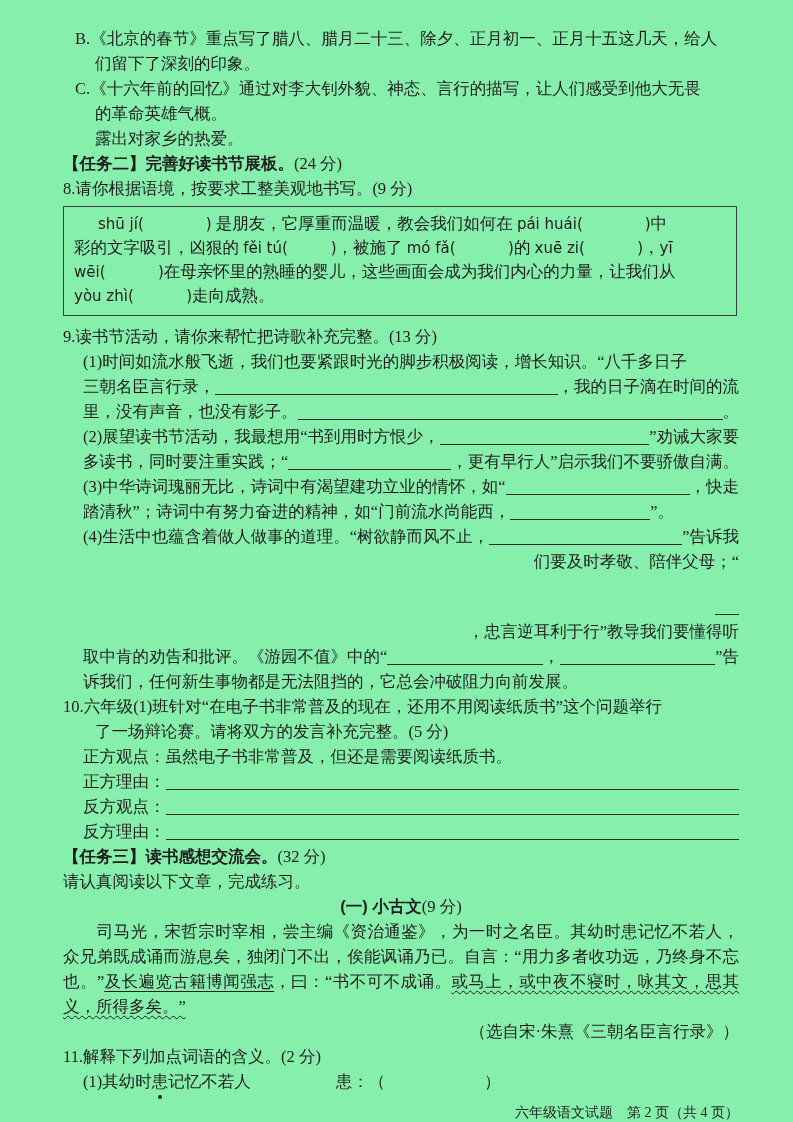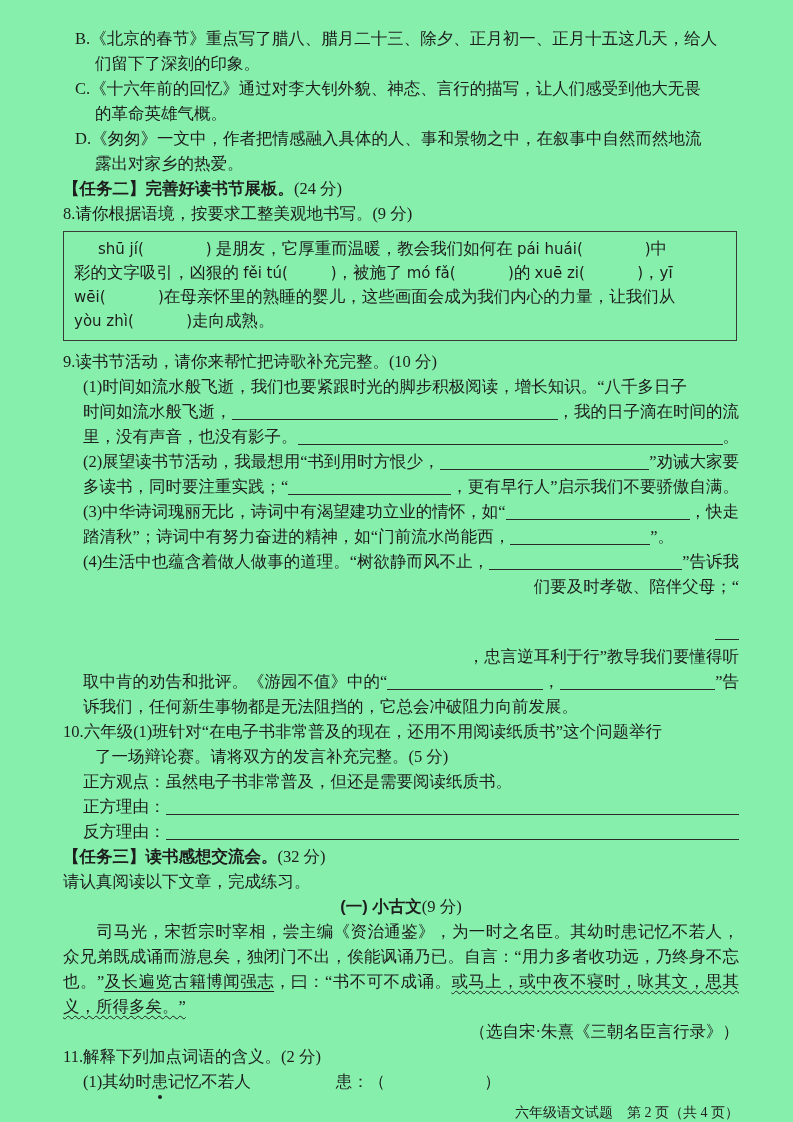--- a/index.html
+++ b/index.html
@@ -81,23 +81,20 @@
       </div>
       <div class="line" style="padding-left: 32px;">
         <span class="tok">们留下了深刻的印象。</span>
       </div>
       <div class="line" style="padding-left: 12px;">
         <span class="tok">C.《十六年前的回忆》通过对李大钊外貌、神态、言行的描写，让人们感受到他大无畏</span>
       </div>
       <div class="line" style="padding-left: 32px;">
         <span class="tok">的革命英雄气概。</span>
       </div>
-      <div class="line" style="padding-left: 12px;">
-        <span class="tok">D.《匆匆》一文中，作者把情感融入具体的人、事和景物之中，在叙事中自然而然地流</span>
-      </div>
       <div class="line" style="padding-left: 32px;">
         <span class="tok">露出对家乡的热爱。</span>
       </div>
       <div class="line">
         <span class="tok hei">【任务二】完善好读书节展板。</span>
         <span class="tok">(24 分)</span>
       </div>
       <div class="line">
         <span class="tok">8.请你根据语境，按要求工整美观地书写。(9 分)</span>
       </div>
@@ -123,27 +120,27 @@
         <span class="tok pinyin">wēi(           )</span>
         <span class="tok">在母亲怀里的熟睡的婴儿，这些画面会成为我们内心的力量，让我们从</span>
       </div>
       <div class="line">
         <span class="tok pinyin">yòu zhì(           )</span>
         <span class="tok">走向成熟。</span>
       </div>
     </div>
   <div id="sec-mid">
       <div class="line">
-        <span class="tok">9.读书节活动，请你来帮忙把诗歌补充完整。(10 分)</span>
+        <span class="tok">9.读书节活动，请你来帮忙把诗歌补充完整。(13 分)</span>
       </div>
       <div class="line" style="padding-left: 20px;">
         <span class="tok">(1)时间如流水般飞逝，我们也要紧跟时光的脚步积极阅读，增长知识。“八千多日子</span>
       </div>
       <div class="line" style="padding-left: 20px;">
-        <span class="tok">时间如流水般飞逝，</span>
+        <span class="tok">三朝名臣言行录，</span>
         <span class="blank fill"></span>
         <span class="tok">，我的日子滴在时间的流</span>
       </div>
       <div class="line" style="padding-left: 20px;">
         <span class="tok">里，没有声音，也没有影子。</span>
         <span class="blank fill"></span>
         <span class="tok">。</span>
       </div>
       <div class="line" style="padding-left: 20px;">
         <span class="tok">(2)展望读书节活动，我最想用“书到用时方恨少，</span>
@@ -189,20 +186,24 @@
         <span class="tok">10.六年级(1)班针对“在电子书非常普及的现在，还用不用阅读纸质书”这个问题举行</span>
       </div>
       <div class="line" style="padding-left: 32px;">
         <span class="tok">了一场辩论赛。请将双方的发言补充完整。(5 分)</span>
       </div>
       <div class="line" style="padding-left: 20px;">
         <span class="tok">正方观点：虽然电子书非常普及，但还是需要阅读纸质书。</span>
       </div>
       <div class="line" style="padding-left: 20px;">
         <span class="tok">正方理由：</span>
+        <span class="blank fill"></span>
+      </div>
+      <div class="line" style="padding-left: 20px;">
+        <span class="tok">反方观点：</span>
         <span class="blank fill"></span>
       </div>
       <div class="line" style="padding-left: 20px;">
         <span class="tok">反方理由：</span>
         <span class="blank fill"></span>
       </div>
       <div class="line">
         <span class="tok hei">【任务三】读书感想交流会。</span>
         <span class="tok">(32 分)</span>
       </div>

